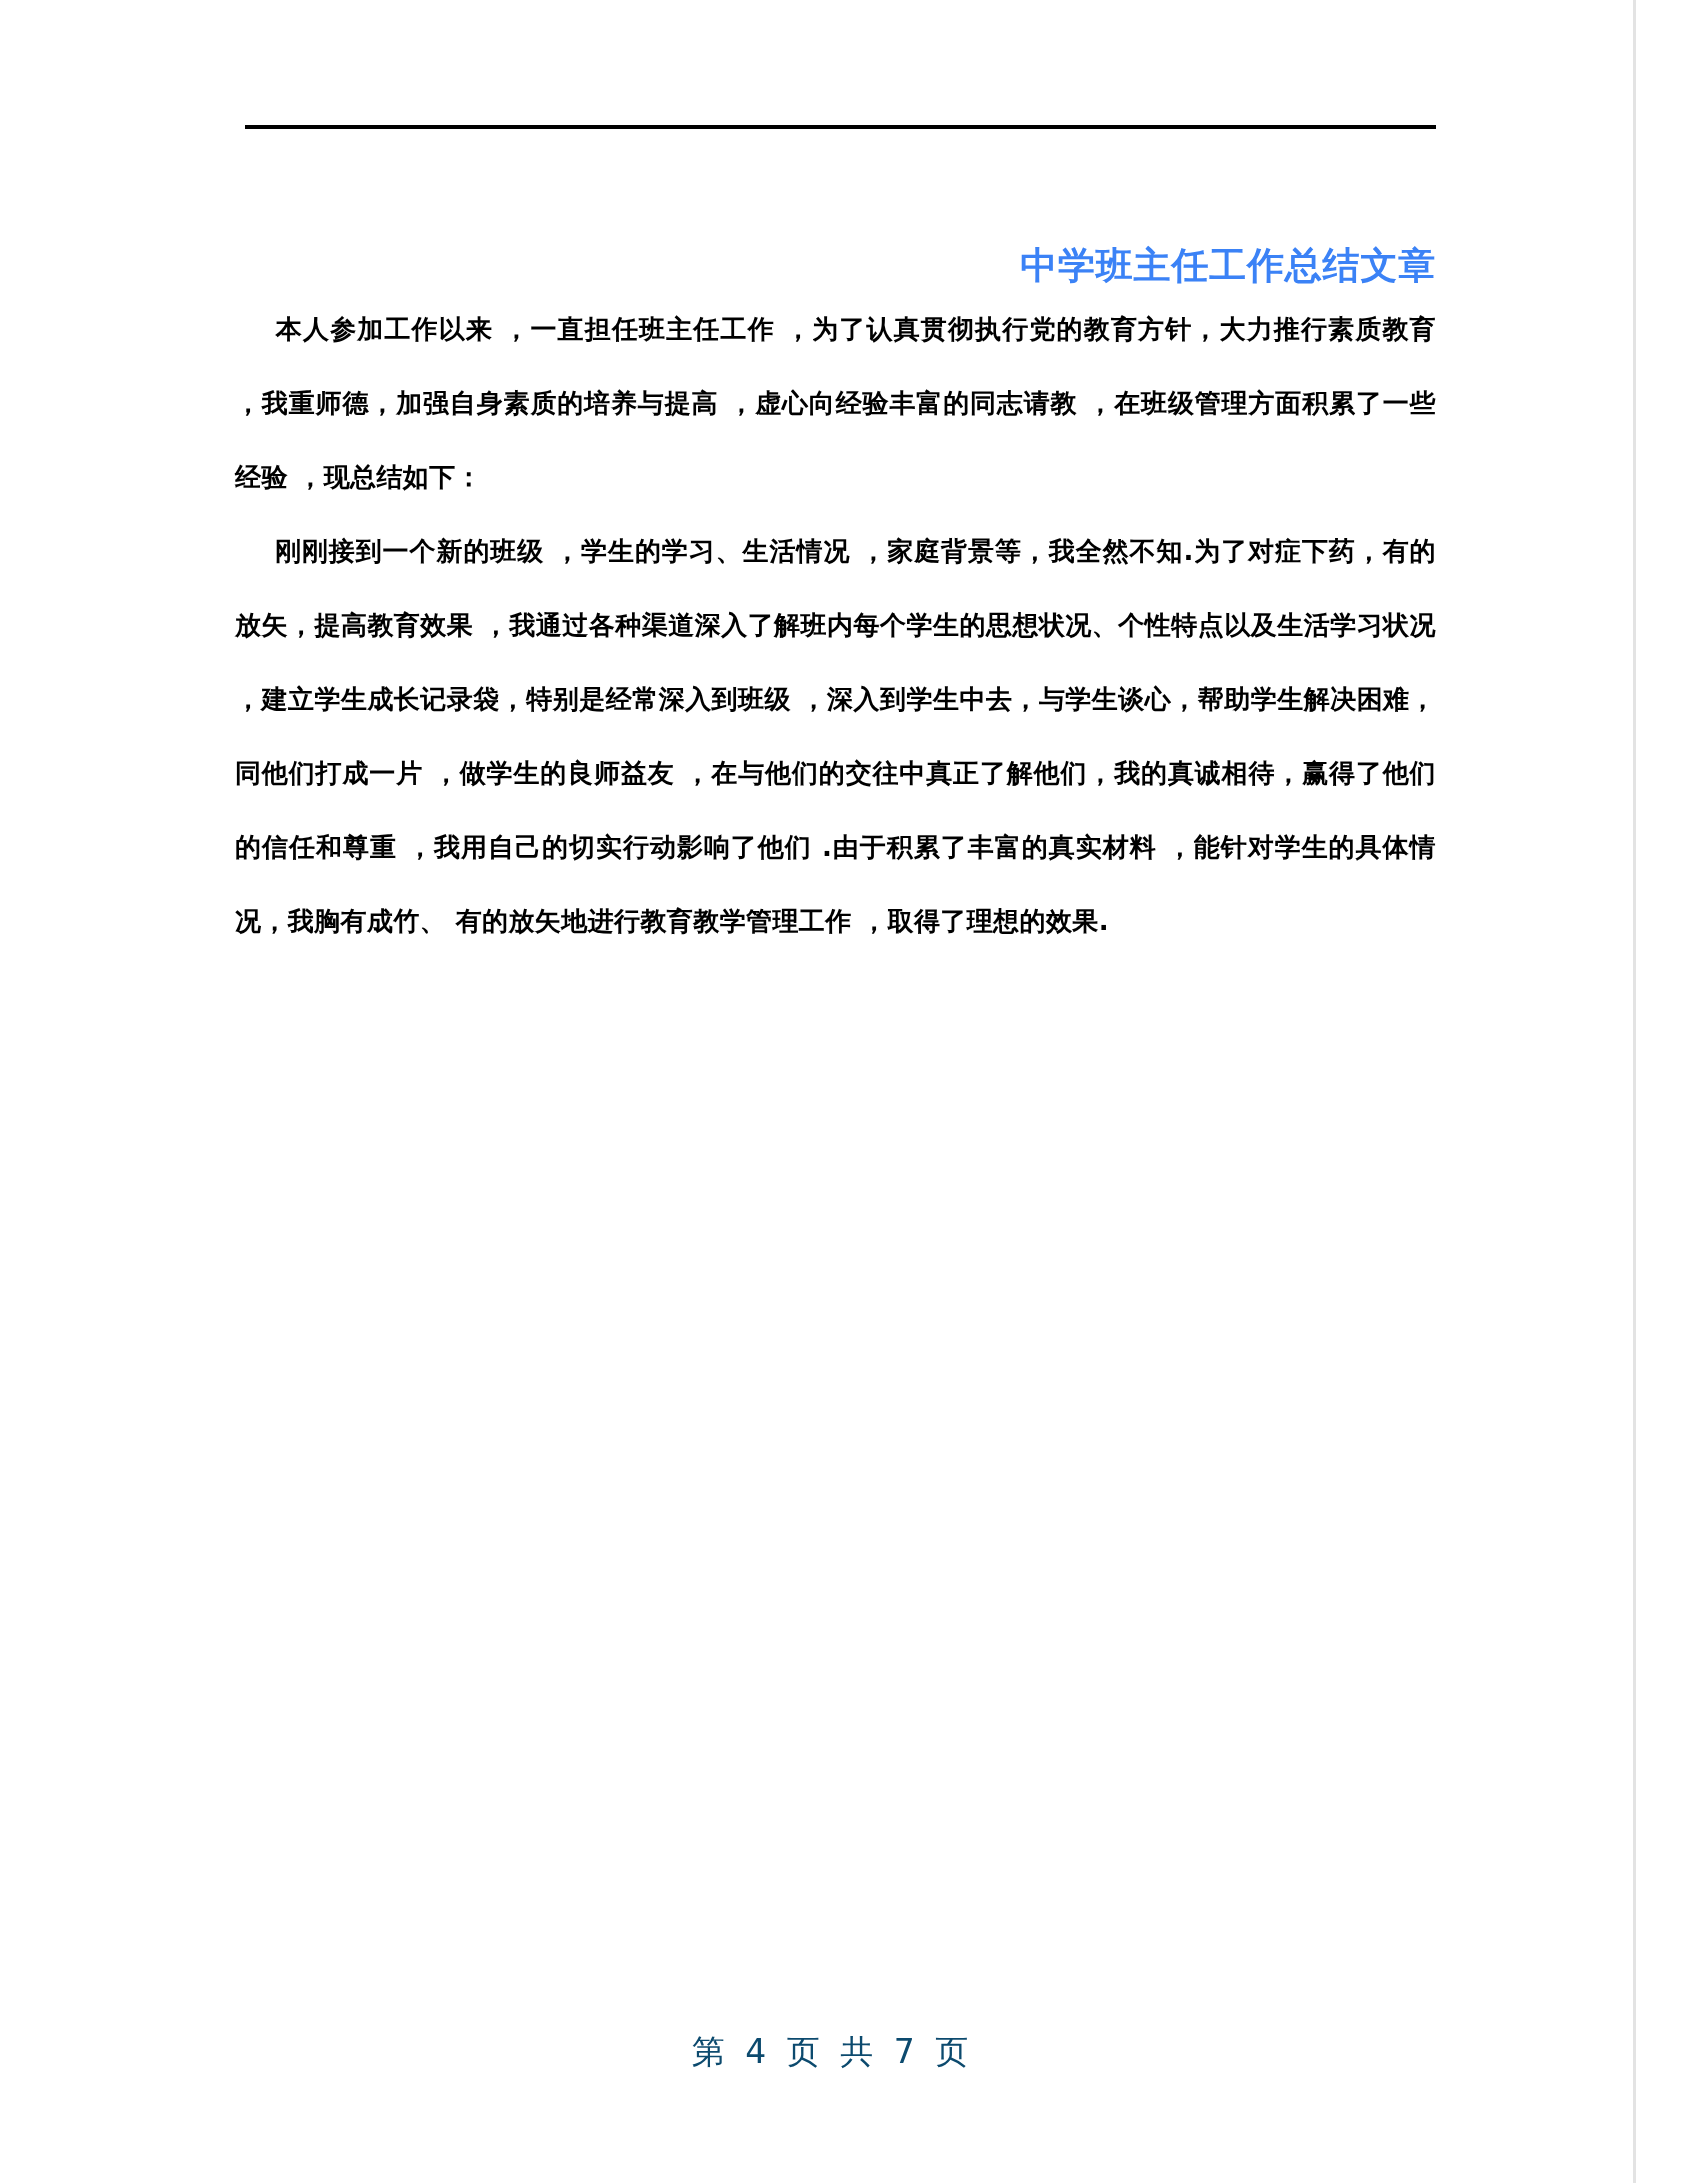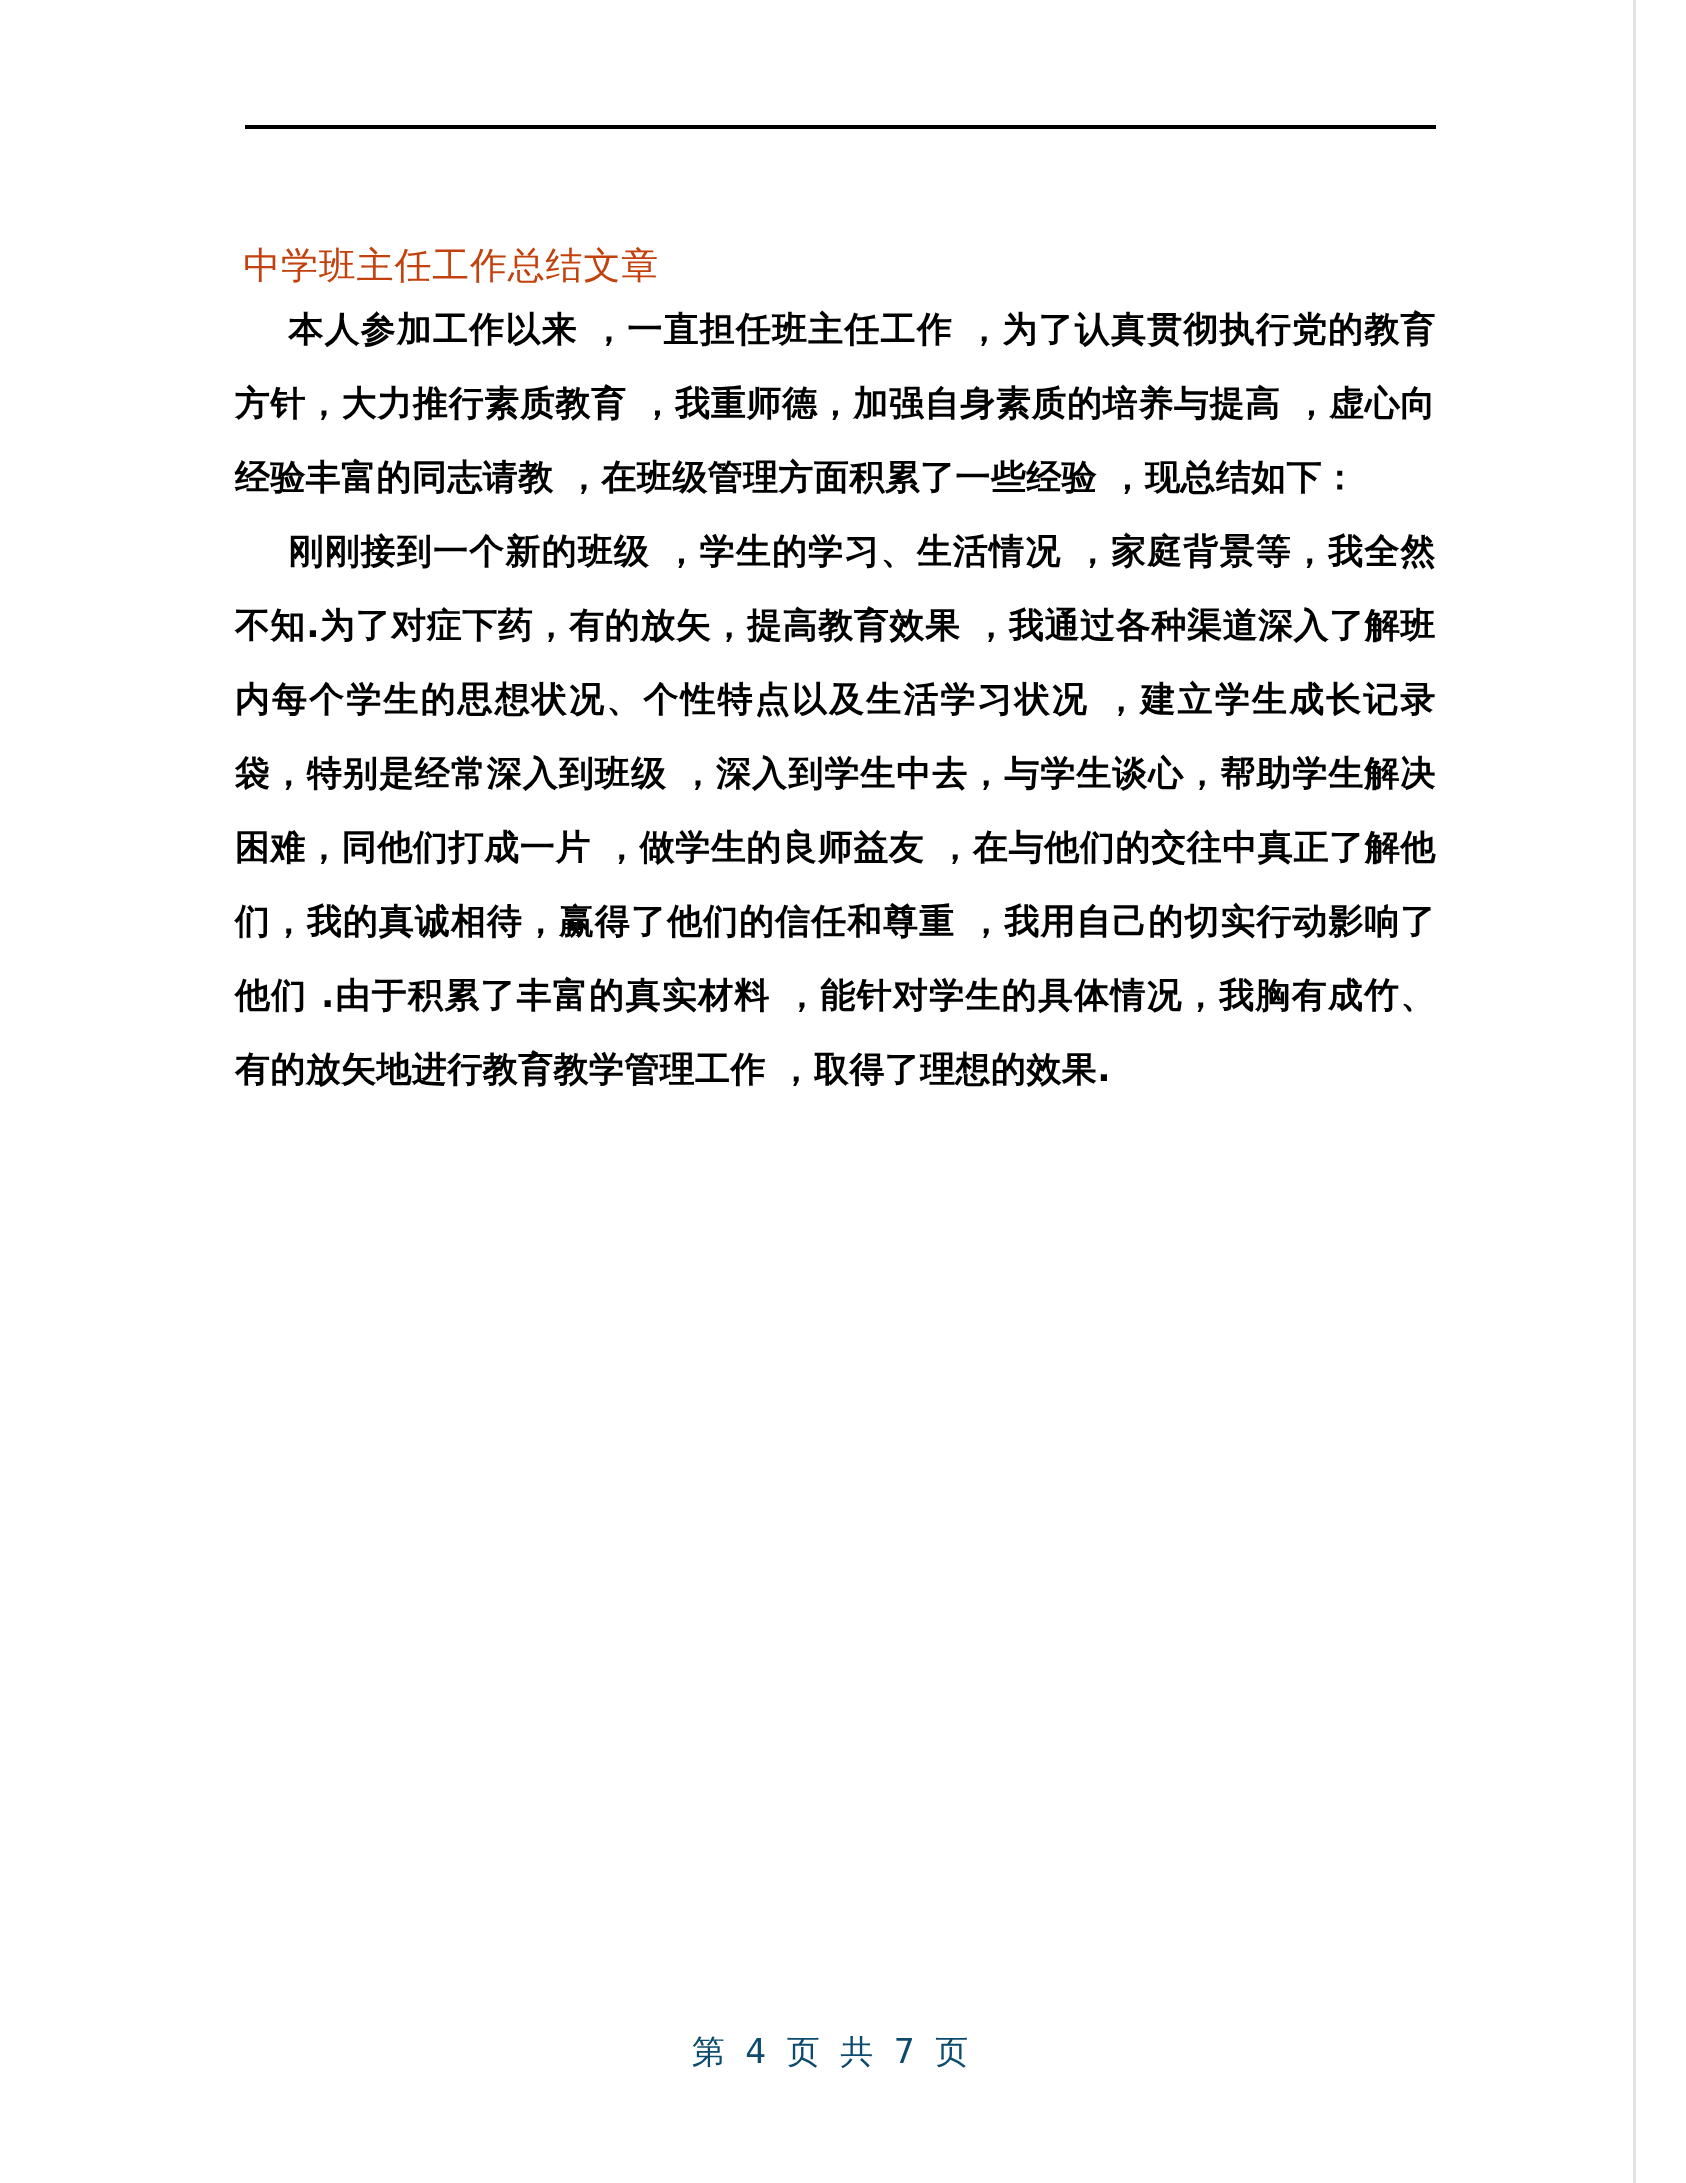--- a/index.html
+++ b/index.html
@@ -36,31 +36,31 @@
     height: 4.1px;
     background: #000000;
   }
   .content {
     position: absolute;
     left: 235px;
     top: 247px;
     width: 1201px;
   }
   .doc-title {
-    text-align: left;
+    text-align: right;
     font-size: 37px;
     line-height: 1.0;
-    font-weight: 400;
+    font-weight: 700;
     letter-spacing: 0.8px;
-    color: #c2410c;
+    color: #3b82f6;
     margin: 0 0 8.2px 0;
     padding-left: 8.2px;
   }
   .para {
-    font-size: 35px;
+    font-size: 26px;
     line-height: 74px;
     color: #000000;
     font-weight: 600;
     margin: 0;
     letter-spacing: 0.4px;
     text-align: justify;
     text-justify: inter-ideograph;
     white-space: pre-wrap;
     word-break: break-all;
   }

